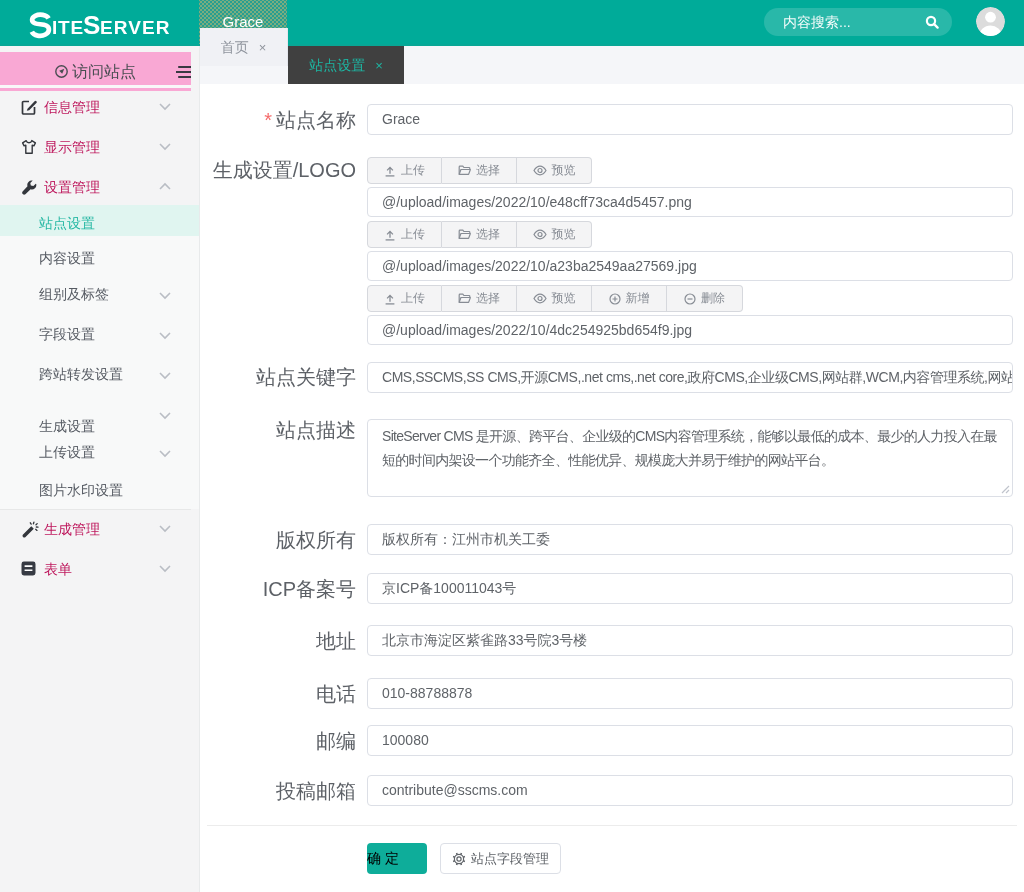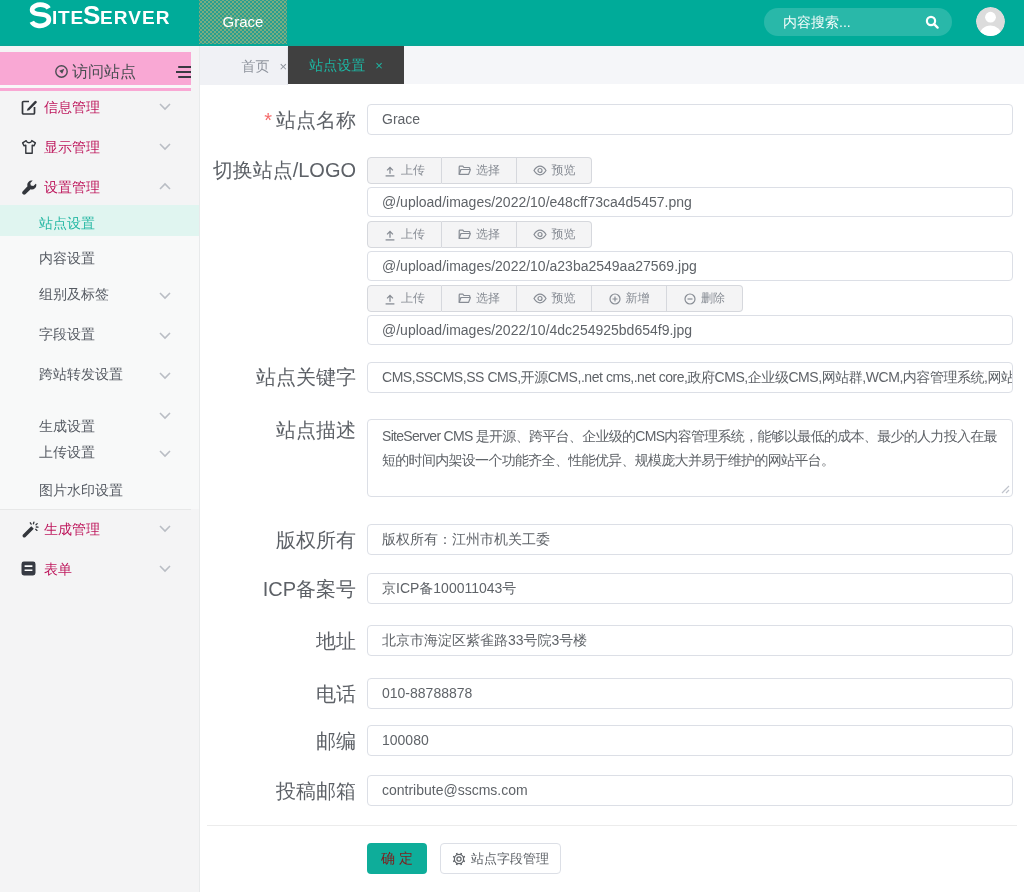--- a/index.html
+++ b/index.html
@@ -1,21 +1,21 @@
 <!DOCTYPE html>
 <html><head>
 <meta charset="utf-8">
 <style>
 *{margin:0;padding:0;box-sizing:border-box}
 html,body{width:1024px;height:892px;overflow:hidden}
 body{position:relative;font-family:"Liberation Sans",sans-serif;background:#fff;-webkit-font-smoothing:antialiased}
 
 .header{position:absolute;left:0;top:0;width:1024px;height:44px;background:#00ab99}
 .topline{position:absolute;left:0;top:44px;width:1024px;height:2px;background:#07a796}
-.logo{position:absolute;left:0;top:0;width:199px;height:44px;display:flex;align-items:flex-start;justify-content:center}
+.logo{position:absolute;left:0;top:0;width:199px;height:44px;display:flex;align-items:flex-end;justify-content:center}
 .nav{position:absolute;left:199px;top:0;height:44px;display:flex}
 .nav .it{height:44px;line-height:44px;color:#fff;font-size:15px;text-align:center}
 .nav .it.act{background-color:#279e92;background-image:radial-gradient(circle,rgba(190,186,110,0.55) 0.8px,rgba(0,0,0,0) 1.1px),radial-gradient(circle,rgba(190,186,110,0.55) 0.8px,rgba(0,0,0,0) 1.1px);background-size:4px 4px;background-position:0 0,2px 2px}
 .search{position:absolute;left:764px;top:8px;width:188px;height:28px;border-radius:14px;background:rgba(255,255,255,0.16);color:rgba(255,255,255,0.95);font-size:14px;line-height:28px;padding-left:19px}
 .avatar{position:absolute;left:976px;top:7px;width:29px;height:29px;border-radius:50%;overflow:hidden}
 
 .sidebar{position:absolute;left:0;top:46px;width:200px;height:846px;background:#f4f4f5;border-right:1px solid #e8eaeb}
 .subbg{position:absolute;left:0;top:205px;width:199px;height:304px;background:#f8f9f9}
 .visit{position:absolute;left:0;top:52px;width:191px;height:39px;background:#f9a8d4;color:#4a4d52;font-size:16px}
 .visitline{position:absolute;left:0;top:85px;width:191px;height:3px;background:#f8f8f8}
@@ -23,35 +23,35 @@
 .mi .txt{position:absolute;left:44px}
 .mi .ico{position:absolute;left:21px;top:12px;width:16px;height:16px}
 .mi .ico svg,.visit svg{display:block}
 .smi{position:absolute;left:39px;height:36px;line-height:36px;color:#565b63;font-size:14px}
 .chev{position:absolute;left:158px;width:14px;height:40px}
 .actitem{position:absolute;left:0;top:205px;width:199px;height:31px;background:#e0f5f0}
 .actitem span{position:absolute;left:39px;line-height:37px;color:#27b8a4;font-size:14px}
 .sdivider{position:absolute;left:0;top:509px;width:191px;height:1px;background:#e7e8e8}
 
 .tabbar{position:absolute;left:200px;top:46px;width:824px;height:38px;background:#f5f6f9}
-.tab1{position:absolute;left:200px;top:47px;width:88px;height:38px;background:#f0f1f5;border-right:1px solid #e4e6ed;color:#8f949d;font-size:14px;line-height:38px;text-align:right}
+.tab1{position:absolute;left:200px;top:28px;width:88px;height:38px;background:#f0f1f5;border-right:1px solid #e4e6ed;color:#8f949d;font-size:14px;line-height:38px;text-align:center}
 .tab2{position:absolute;left:288px;top:46px;width:116px;height:38px;background:#404040;color:#1db6a3;font-size:14px;line-height:38px;text-align:center}
 .tabx{display:inline-block;margin-left:6px;font-size:13px}
 
 .lab{position:absolute;width:210px;left:146px;text-align:right;font-size:20px;color:#5d6167;line-height:20px}
 .req{color:#f56c6c;margin-right:4px}
 .inp{position:absolute;left:367px;width:646px;height:31px;border:1px solid #dcdfe6;border-radius:4px;background:#fff;font-size:14px;color:#5f6368;line-height:29px;padding:0 14px;white-space:nowrap;overflow:hidden}
 .tarea{position:absolute;left:367px;top:419px;width:646px;height:78px;border:1px solid #dcdfe6;border-radius:4px;background:#fff;font-size:14px;color:#5f6368;line-height:24px;padding:4px 14px;letter-spacing:-0.7px}
 .bgroup{position:absolute;left:367px;display:flex}
 .btn{height:27px;border:1px solid #d6d8dd;background:#f4f4f5;color:#878c94;font-size:12px;line-height:25px;display:flex;align-items:center;justify-content:center;border-left:none}
 .btn:first-child{border-left:1px solid #d6d8dd;border-radius:4px 0 0 4px}
 .btn:last-child{border-radius:0 4px 4px 0}
 .btn svg{margin-right:5px}
 .divider{position:absolute;left:207px;top:825px;width:810px;height:1px;background:#ececec}
-.okbtn{position:absolute;left:367px;top:843px;width:60px;height:31px;background:#0ead9a;border-radius:4px;color:#7f1d1d;font-size:14px;text-align:center;line-height:31px}
+.okbtn{position:absolute;left:367px;top:843px;width:60px;height:31px;background:#0ead9a;border-radius:4px;color:#000000;font-size:14px;text-align:left;line-height:31px}
 .fldbtn{position:absolute;left:440px;top:843px;width:121px;height:31px;background:#fff;border:1px solid #dcdfe6;border-radius:4px;color:#5f6368;font-size:13px;display:flex;align-items:center;justify-content:center}
 .fldbtn svg{margin-right:5px}
 .rz{position:absolute;right:2px;bottom:2px;width:10px;height:10px}
 </style>
 </head>
 <body>
 
 <div class="header"></div>
 <div class="topline"></div>
 <div class="logo">
@@ -190,21 +190,21 @@
     </svg>
 </div>
 
 <div class="tabbar"></div>
 <div class="tab1">首页 <span class="tabx">×</span></div>
 <div class="tab2">站点设置 <span class="tabx">×</span></div>
 
 <div class="lab" style="top:110px"><span class="req">*</span>站点名称</div>
 <div class="inp" style="top:104px">Grace</div>
 
-<div class="lab" style="top:160px">切换站点/LOGO</div>
+<div class="lab" style="top:160px">生成设置/LOGO</div>
 <div class="bgroup" style="top:157px">
   <div class="btn" style="width:75px"><svg width="12" height="12" viewBox="0 0 12 12">
         <path d="M6 8.8 V2.6 M3.1 5.4 L6 2.4 L8.9 5.4" fill="none" stroke="#878c94" stroke-width="1.3"></path>
         <path d="M1.6 10.9 H10.4" stroke="#878c94" stroke-width="1.3"></path>
       </svg>上传</div>
   <div class="btn" style="width:75px"><svg width="13" height="11" viewBox="0 0 13 11">
         <path d="M1.2 9.3 V1.9 a0.8 0.8 0 0 1 0.8 -0.8 H4.8 l1.1 1.4 H11 a0.8 0.8 0 0 1 0.8 0.8 V3.9" fill="none" stroke="#878c94" stroke-width="1.2"></path>
         <path d="M1.2 9.4 L2.9 4.5 H12.4 L10.6 9.4 Z" fill="none" stroke="#878c94" stroke-width="1.2" stroke-linejoin="round"></path>
       </svg>选择</div>
   <div class="btn" style="width:75px"><svg width="14" height="11" viewBox="0 0 14 11">

